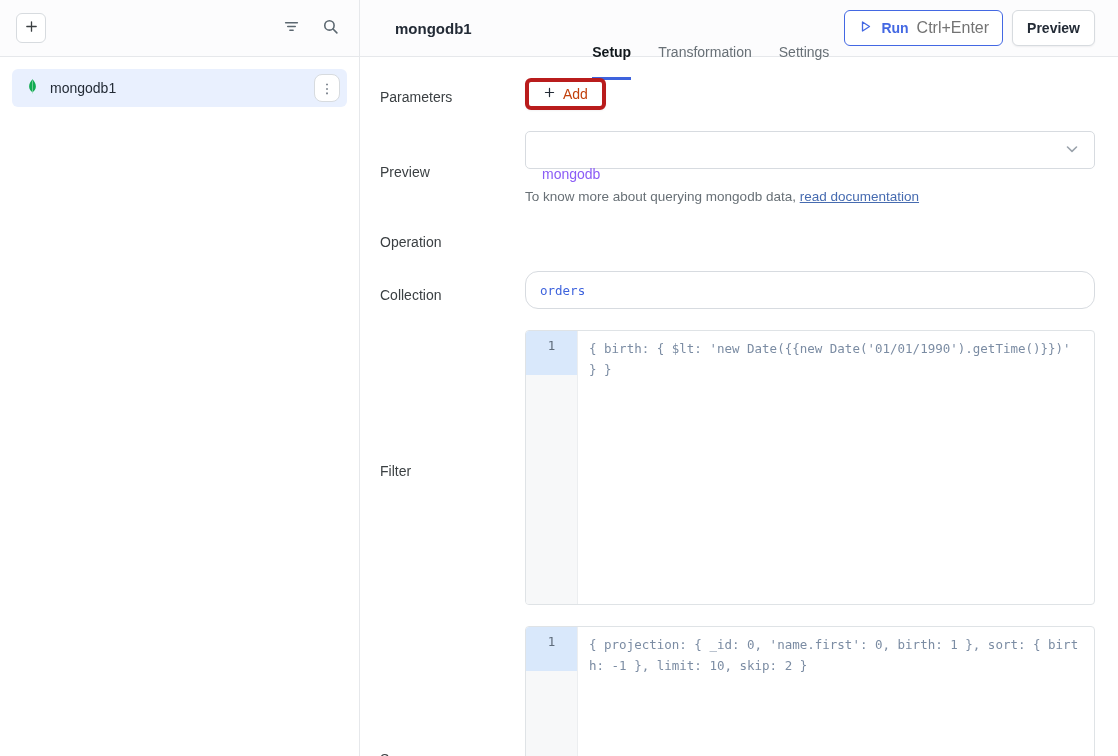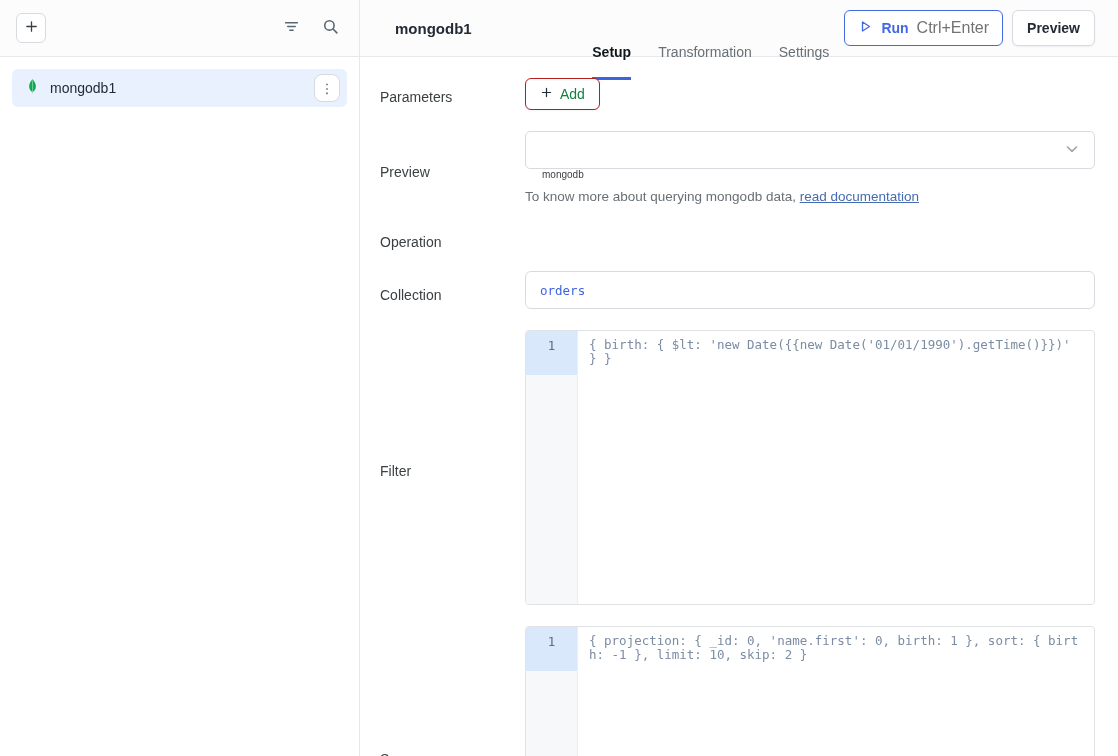--- a/index.html
+++ b/index.html
@@ -36,35 +36,35 @@
   .run-shortcut { color: #737373; font-size: 16px; }
   .preview-btn { height: 36px; border: 1px solid #d7dbdf; border-radius: 6px; background: #fff; padding: 4px 14px; font-size: 14px; font-weight: 600; color: #232b36; box-shadow: 0 1px 2px rgba(16,24,40,.06); cursor: pointer; }
 
   
   .form { flex: 1; overflow: hidden; padding: 21px 23px 0 20px; }
   .form-row { display: flex; align-items: center; margin-bottom: 21px; }
   .form-label { width: 145px; flex: none; font-size: 14px; color: #3a3f42; padding-top: 9px; }
   .form-label.tight { padding-top: 6px; }
   .form-field { flex: 1; min-width: 0; }
 
-  .add-btn { height: 32px; border: 1px solid #b91c1c; border-radius: 6px; background: #fff; display: inline-flex; align-items: center; gap: 7px; padding: 0 14px; font-size: 14px; color: #15803d; box-shadow: 0 1px 2px rgba(16,24,40,.05); cursor: pointer; }
+  .add-btn { height: 32px; border: 4px solid #b91c1c; border-radius: 6px; background: #fff; display: inline-flex; align-items: center; gap: 7px; padding: 0 14px; font-size: 14px; color: #c2410c; box-shadow: 0 1px 2px rgba(16,24,40,.05); cursor: pointer; }
 
   .select-box { height: 38px; border: 1px solid #d7dbe0; border-radius: 5px; background: #fff; display: flex; align-items: center; padding: 0 14px 0 16px; cursor: pointer; }
-  .select-value { flex: 1; font-size: 10px; color: #404040; margin-top: 48px; }
+  .select-value { flex: 1; font-size: 14px; color: #8b5cf6; margin-top: 48px; }
   .help-text { margin-top: 20px; font-size: 13.5px; color: #687076; }
   .help-link { color: #466bb0; text-decoration: underline; cursor: pointer; }
 
-  .text-input { width: 100%; height: 38px; border: 1px solid #d7dbe0; border-radius: 6px; background: #fff; padding: 0 14px; font-family: "DejaVu Sans Mono", monospace; font-size: 12.5px; color: #3e63dd; outline: none; }
+  .text-input { width: 100%; height: 38px; border: 1px solid #d7dbe0; border-radius: 13px; background: #fff; padding: 0 14px; font-family: "DejaVu Sans Mono", monospace; font-size: 12.5px; color: #3e63dd; outline: none; }
 
   .code-editor { display: flex; border: 1px solid #dfe3e6; border-radius: 4px; background: #fff; overflow: hidden; }
   .code-editor.filter { height: 275px; }
   .code-editor.options { height: 260px; }
   .gutter { width: 52px; flex: none; background: #f7f8f9; border-right: 1px solid #eceef0; font-family: "DejaVu Sans Mono", monospace; font-size: 12.5px; color: #5f6c7b; }
   .line-number { height: 44px; background: #d9e8fb; text-align: center; padding-top: 7px; }
-  .code-content { flex: 1; min-width: 0; padding: 7px 11px; font-family: "DejaVu Sans Mono", monospace; font-size: 12.5px; line-height: 14px; color: #7b8ca3; white-space: pre-wrap; word-break: break-all; cursor: text; }
+  .code-content { flex: 1; min-width: 0; padding: 7px 11px; font-family: "DejaVu Sans Mono", monospace; font-size: 12.5px; line-height: 21px; color: #7b8ca3; white-space: pre-wrap; word-break: break-all; cursor: text; }
 </style>
 </head>
 <body>
 
 <div class="app">
 
   <aside class="sidebar">
     <div class="sidebar-top">
       <button class="add-query-btn">
         <span>

